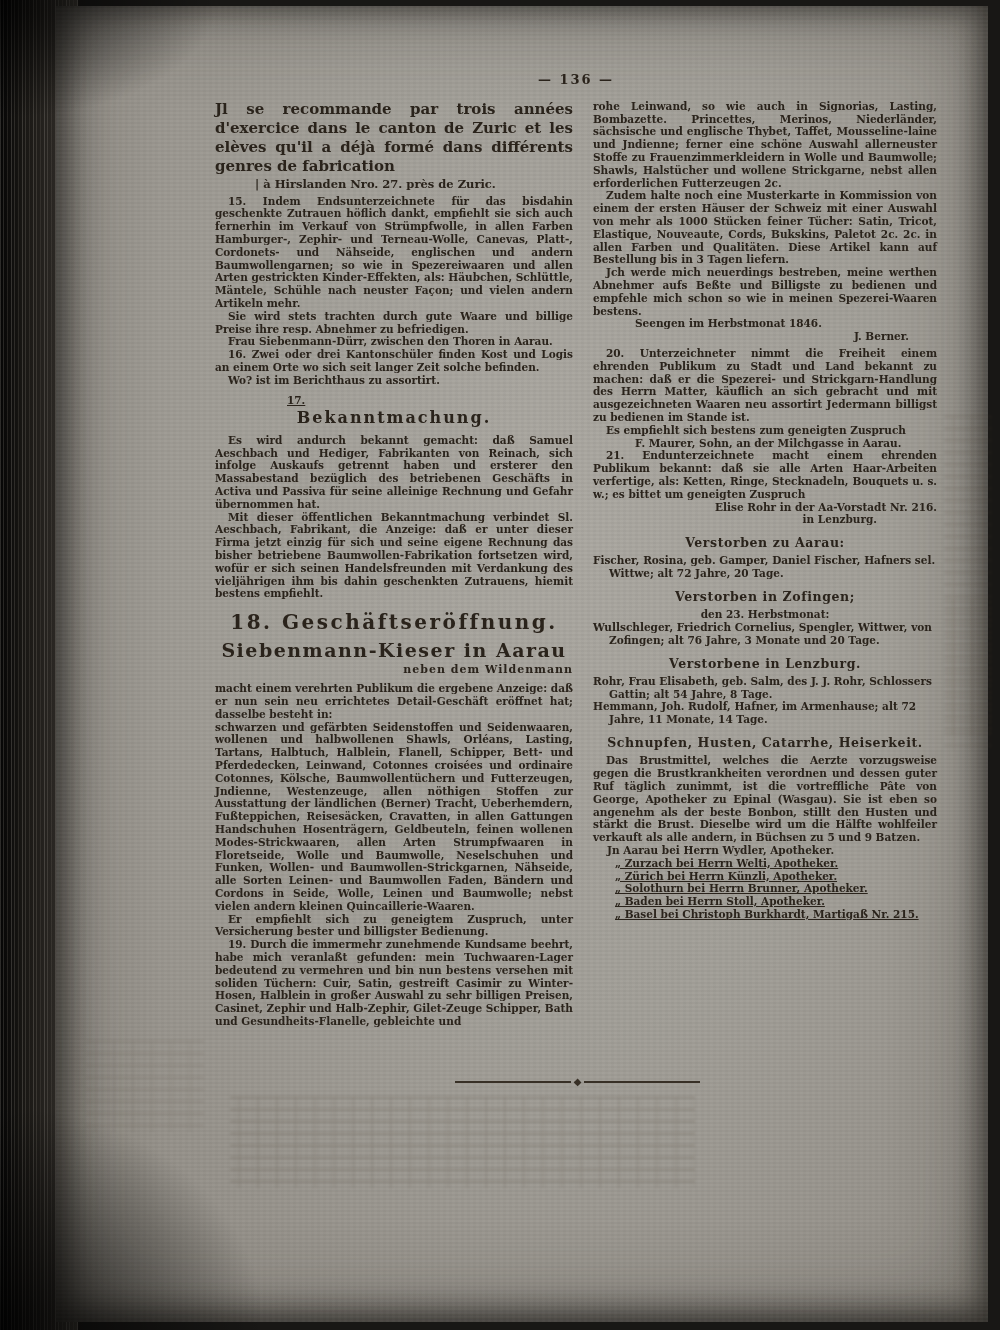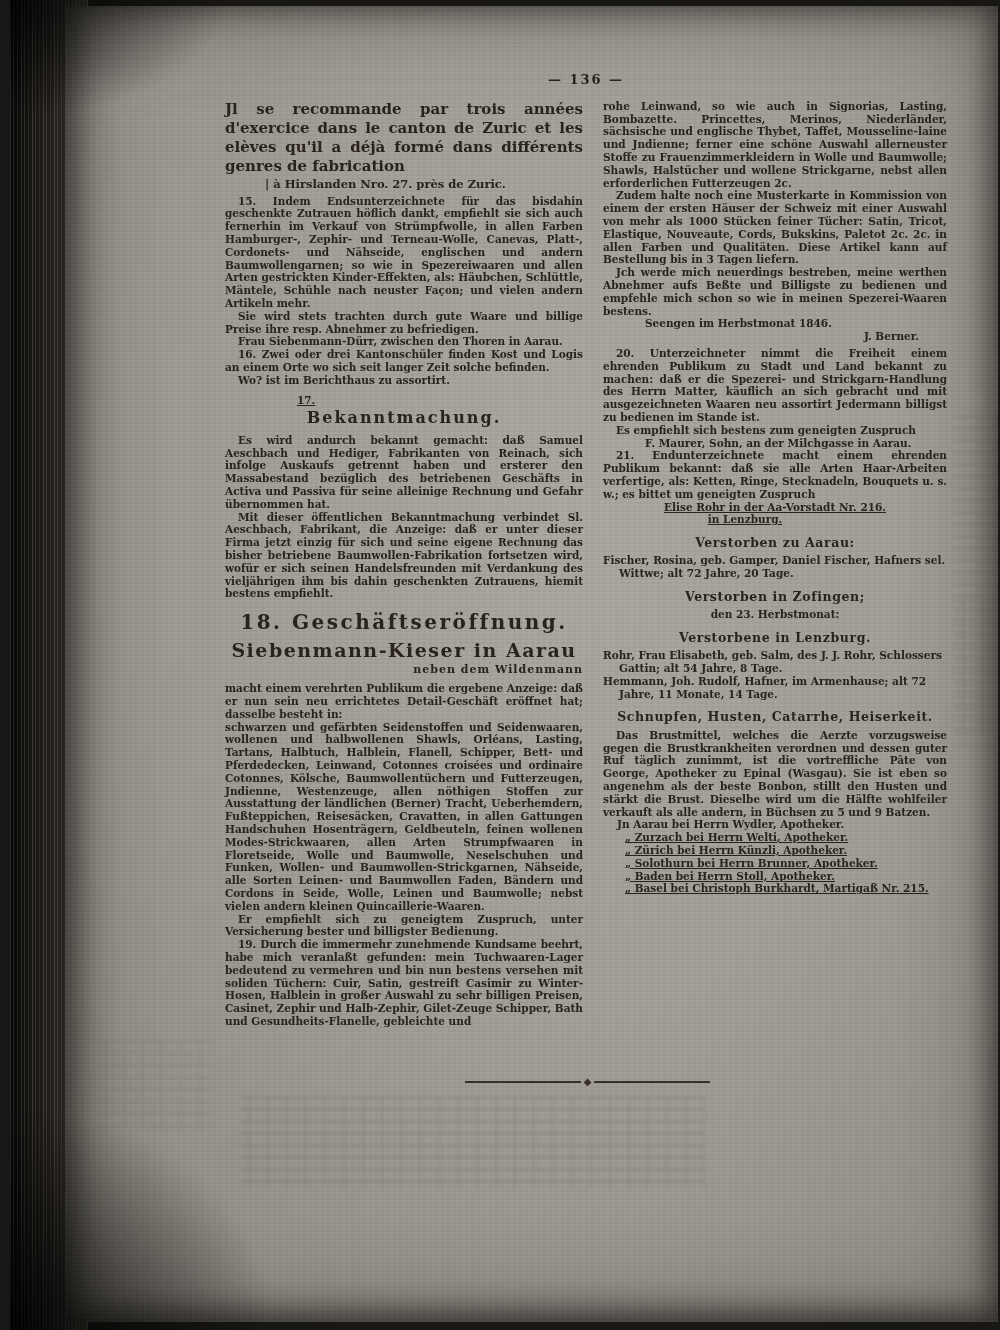--- a/index.html
+++ b/index.html
@@ -2,21 +2,21 @@
 <html><head>
 <meta charset="utf-8">
 <style>
   html, body { margin:0; padding:0; }
   body {
     width:1000px; height:1330px;
     background:#181715;
     overflow:hidden;
     font-family:"DejaVu Serif", serif;
   }
-  .scan { position:relative; width:884px; height:1330px;margin-left:10px; }
+  .scan { position:relative; width:884px; height:1330px; }
 
   
   .binding {
     position:absolute; left:0; top:0; width:78px; height:1330px;
     background:
       repeating-linear-gradient(90deg,
         rgba(200,195,185,0.20) 0 1px,
         rgba(0,0,0,0)        1px 3px,
         rgba(150,145,135,0.22) 3px 4px,
         rgba(0,0,0,0)        4px 7px,
@@ -62,21 +62,21 @@
   .pagenum { text-align:center; font-size:13px; letter-spacing:2px; margin:0 0 12px 0; }
 
   .columns { display:flex; gap:20px; }
   .col-left  { width:358px; }
   .col-right { width:344px; }
 
   p { margin:0; }
   .par      { text-indent:13px; text-align:justify; }
   .noindent { text-indent:0; text-align:justify; }
   .center   { text-align:center; text-indent:0; }
-  .right    { text-align:center; text-indent:0;text-decoration:underline; }
+  .right    { text-align:right; text-indent:0; }
   .hang     { padding-left:16px; text-indent:-16px; text-align:left; }
 
   .antiqua  { font-weight:bold; font-size:15px; line-height:1.28; text-align:justify; text-indent:0; }
   .antiqua-addr { font-weight:bold; font-size:11.5px; text-indent:40px; margin-bottom:4px; }
 
   .sec-num   { text-indent:72px; margin-top:7px;text-decoration:underline; }
   .h-large   { text-align:center; font-size:16px; letter-spacing:2px; margin:2px 0 6px 0; }
   .h-display { text-align:center; font-size:20px; letter-spacing:2.5px; margin:10px 0 4px 0; }
   .h-firm    { text-align:center; font-size:19px; letter-spacing:1.5px; margin:4px 0 1px 0; }
   .h-sub     { text-align:right; font-size:11px; letter-spacing:1px; margin:0 0 6px 0; }
@@ -173,20 +173,21 @@
 
         <p class="par">21. Endunterzeichnete macht einem ehrenden Publikum bekannt: daß sie alle Arten Haar-Arbeiten verfertige, als: Ketten, Ringe, Stecknadeln, Bouquets u. s. w.; es bittet um geneigten Zuspruch</p>
         <p class="right">Elise Rohr in der Aa-Vorstadt Nr. 216.</p>
         <p class="right" style="padding-right:60px;">in Lenzburg.</p>
 
         <p class="h-section">Verstorben zu Aarau:</p>
         <p class="hang">Fischer, Rosina, geb. Gamper, Daniel Fischer, Hafners sel. Wittwe; alt 72 Jahre, 20 Tage.</p>
 
         <p class="h-section">Verstorben in Zofingen;</p>
         <p class="center">den 23. Herbstmonat:</p>
+        <p class="hang">Wullschleger, Friedrich Cornelius, Spengler, Wittwer, von Zofingen; alt 76 Jahre, 3 Monate und 20 Tage.</p>
 
         <p class="h-section">Verstorbene in Lenzburg.</p>
         <p class="hang">Rohr, Frau Elisabeth, geb. Salm, des J. J. Rohr, Schlossers Gattin; alt 54 Jahre, 8 Tage.</p>
         <p class="hang">Hemmann, Joh. Rudolf, Hafner, im Armenhause; alt 72 Jahre, 11 Monate, 14 Tage.</p>
 
         <p class="h-section">Schnupfen, Husten, Catarrhe, Heiserkeit.</p>
         <p class="par">Das Brustmittel, welches die Aerzte vorzugsweise gegen die Brustkrankheiten verordnen und dessen guter Ruf täglich zunimmt, ist die vortreffliche Pâte von George, Apotheker zu Epinal (Wasgau). Sie ist eben so angenehm als der beste Bonbon, stillt den Husten und stärkt die Brust. Dieselbe wird um die Hälfte wohlfeiler verkauft als alle andern, in Büchsen zu 5 und 9 Batzen.</p>
 
         <p class="apo">Jn Aarau bei Herrn Wydler, Apotheker.</p>
         <p class="apo-ditto">„  Zurzach bei Herrn Welti, Apotheker.</p>

